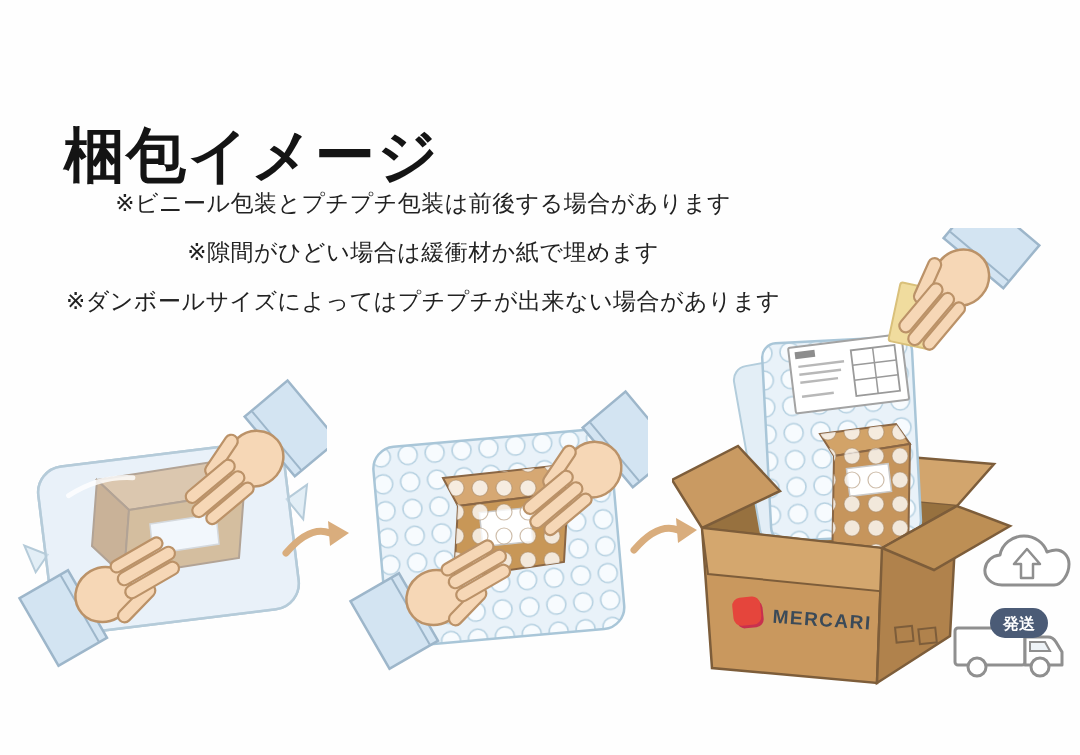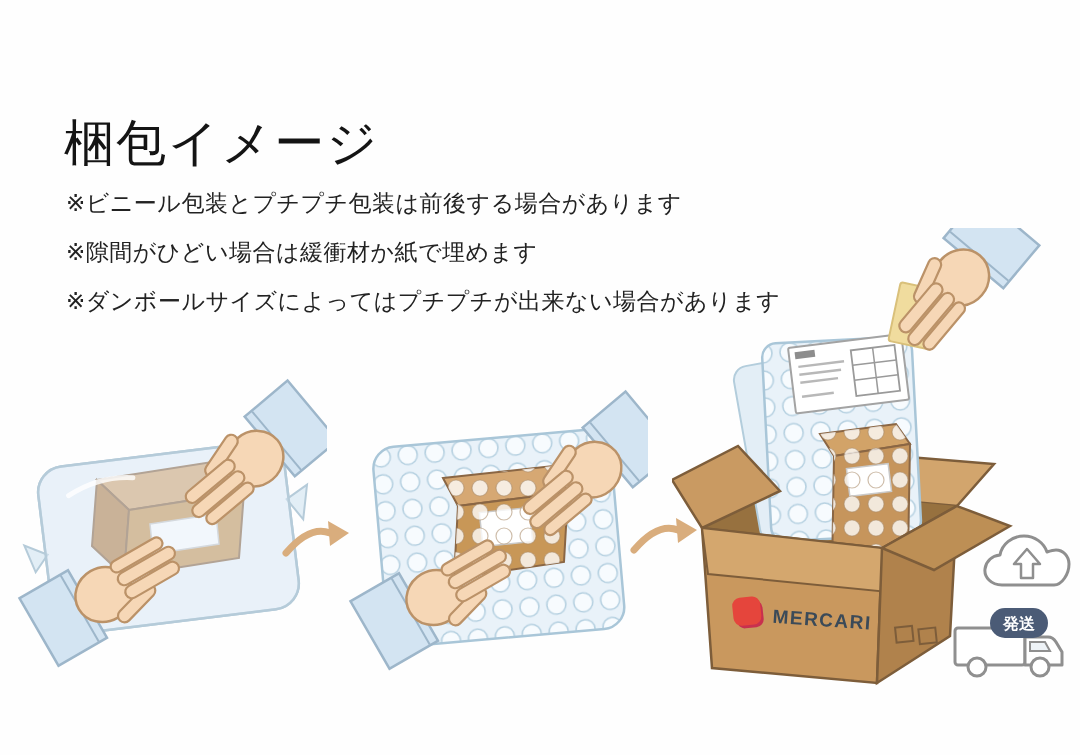--- a/index.html
+++ b/index.html
@@ -1,20 +1,20 @@
 <!DOCTYPE html>
 <html><head>
 <meta charset="utf-8">
 <style>
   html,body{margin:0;padding:0;background:#fff;}
   .page{position:relative;width:1080px;height:755px;background:#fefefe;overflow:hidden;
         font-family:"Liberation Sans","DejaVu Sans",sans-serif;color:#1a1a1a;}
-  .title{position:absolute;left:64px;top:76px;font-size:50px;font-weight:400;
+  .title{position:absolute;left:64px;top:76px;font-size:60px;font-weight:700;
          letter-spacing:2px;color:#141414;}
-  .notes{position:absolute;left:66px;top:192px;list-style:none;margin:0;padding:0;}
+  .notes{position:absolute;left:66px;top:192px;list-style:none;margin:0;padding:0;text-align:center;}
   .notes li{font-size:23px;font-weight:500;letter-spacing:.5px;color:#222;
             line-height:1;margin-bottom:26px;white-space:nowrap;}
   .ill{position:absolute;}
   .step1{left:12px;top:372px;}
   .arrow1{left:280px;top:515px;}
   .step2{left:348px;top:380px;}
   .arrow2{left:628px;top:512px;}
   .step3{left:672px;top:228px;}
   .defs{position:absolute;width:0;height:0;}
 </style>

